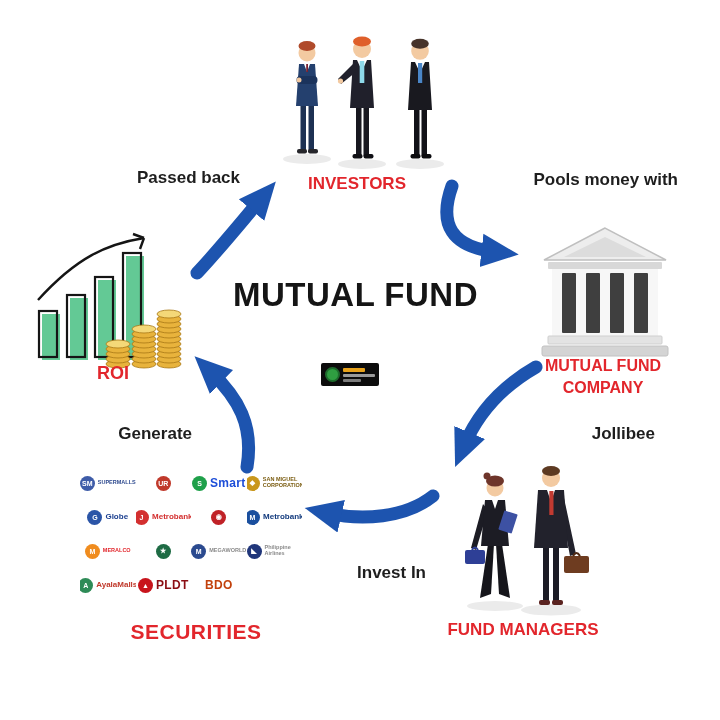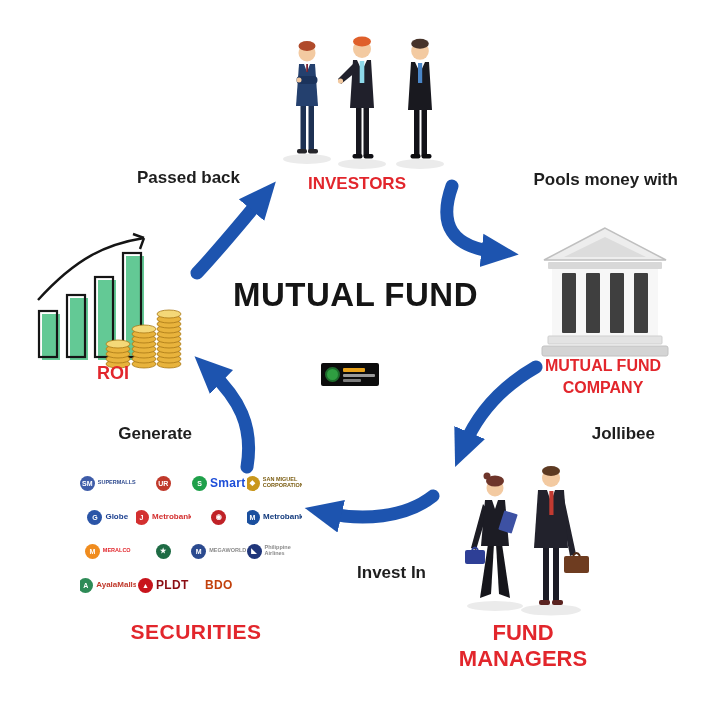--- a/index.html
+++ b/index.html
@@ -21,21 +21,21 @@
   .badge .ball{width:15px;height:15px;border-radius:50%;background:#2f9e41;border:2px solid #1d6b2c;box-sizing:border-box;flex:none;}
   .badge .lines{display:flex;flex-direction:column;gap:2px;flex:1;}
   .badge .l1{height:4px;background:#e8a21b;border-radius:1px;width:70%;}
   .badge .l2{height:3px;background:#9a9a9a;border-radius:1px;width:100%;}
   .badge .l3{height:3px;background:#7c7c7c;border-radius:1px;width:55%;}
   
   .red-label{color:#e2262c;font-weight:700;text-align:center;}
   .black-label{color:#1e1e1e;font-weight:700;text-align:right;font-size:17px;}
   .lbl-investors{left:277px;top:174px;width:160px;font-size:17px;}
   .lbl-company{left:523px;top:355px;width:160px;font-size:16px;line-height:22px;}
-  .lbl-fm{left:433px;top:620px;width:180px;font-size:22px;}
+  .lbl-fm{left:433px;top:620px;width:180px;font-size:17px;}
   .lbl-sec{left:116px;top:620px;width:160px;font-size:21px;letter-spacing:.5px;}
   .lbl-roi{left:83px;top:363px;width:60px;font-size:18px;}
   .txt-passed{left:70px;top:168px;width:170px;}
   .txt-pools{left:488px;top:170px;width:190px;}
   .txt-appoints{left:535px;top:424px;width:120px;}
   .txt-invest{left:316px;top:563px;width:110px;}
   .txt-generate{left:82px;top:424px;width:110px;}
   
   .sec-grid{
     left:80px;top:466px;width:222px;height:148px;

